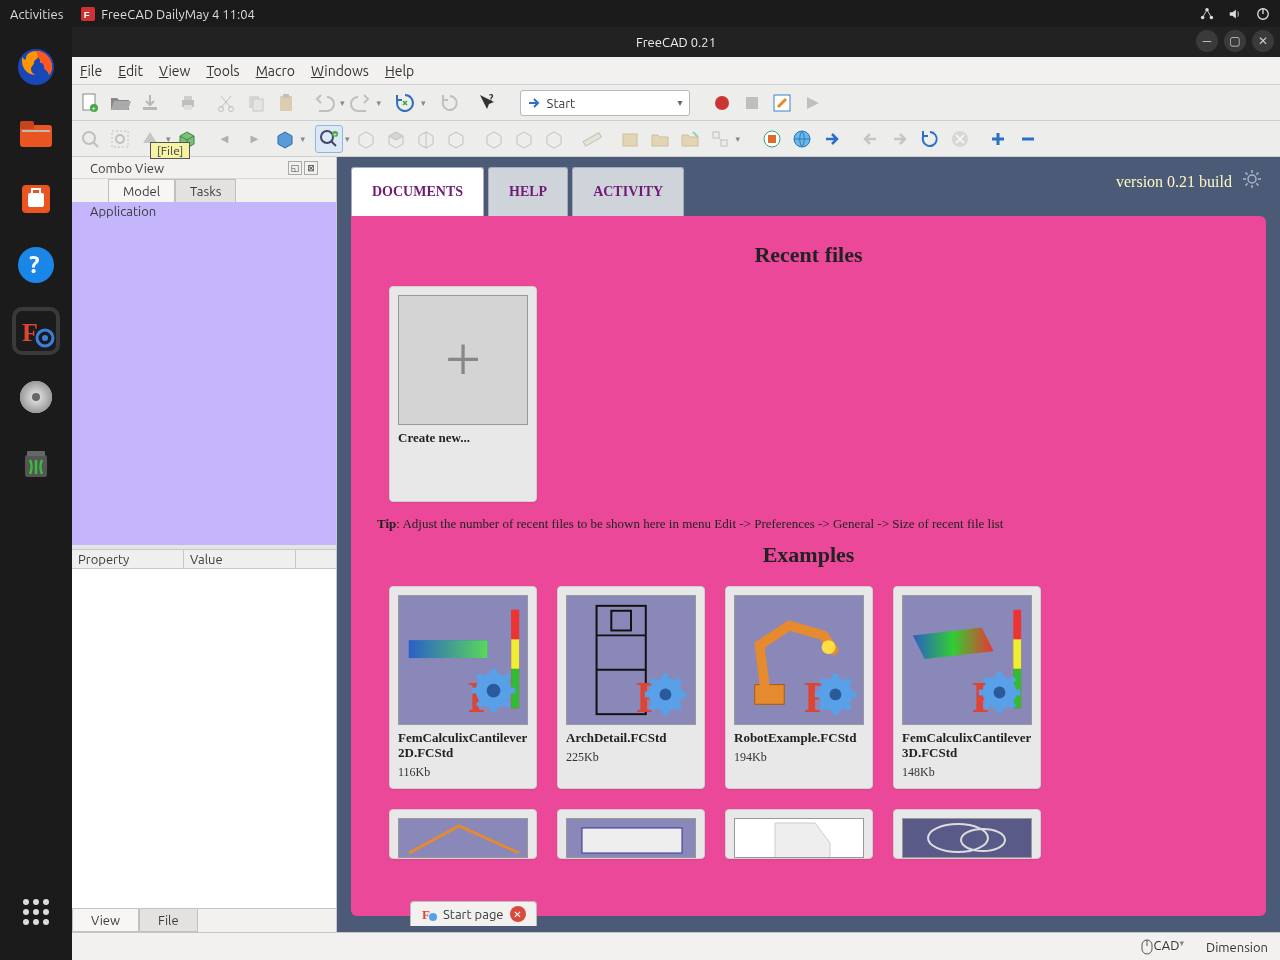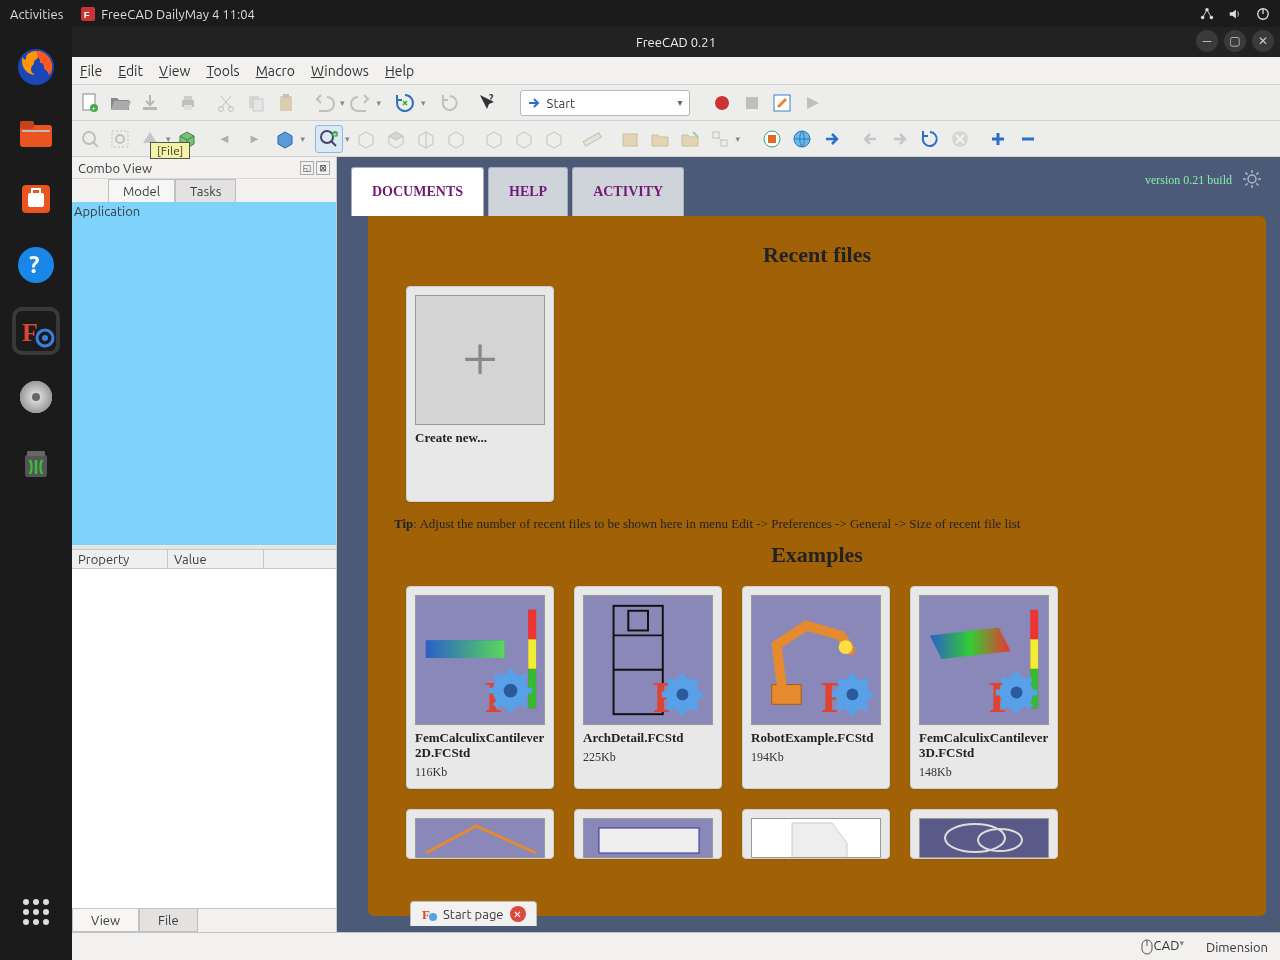--- a/index.html
+++ b/index.html
@@ -35,46 +35,46 @@
 .tbtn.hl { background: #dce8f5; border: 1px solid #8fb8e0; }
 .tsep { width: 6px; }
 .workbench-sel { display: inline-flex; align-items: center; border: 1px solid #b8b8b8; background: #fff; border-radius: 3px; height: 26px; padding: 0 6px; min-width: 170px; gap: 6px; }
 .workbench-sel .arr { margin-left: auto; font-size: 10px; color: #666; }
 
 .tooltip-file { position: absolute; left: 78px; top: 115px; background: #f7f3a6; border: 1px solid #555; padding: 1px 6px; font-size: 12px; z-index: 50; }
 
 
 .mainrow { flex: 1; display: flex; min-height: 0; }
 .combopanel { width: 265px; background: #f2f1f0; border-right: 1px solid #c9c9c9; display: flex; flex-direction: column; }
-.combopanel .panetitle { height: 22px; display: flex; align-items: center; padding: 0 6px; font-size: 13px; border-bottom: 1px solid #d7d7d7; }
+.combopanel .panetitle { height: 22px; display: flex; align-items: center; padding: 0 18px; font-size: 13px; border-bottom: 1px solid #d7d7d7; }
 .combopanel .panetitle .pbtns { margin-left: auto; display: flex; gap: 2px; }
 .combopanel .panetitle .pbtns span { width: 14px; height: 14px; border: 1px solid #aaa; font-size: 9px; display: flex; align-items: center; justify-content: center; }
 .tabs-mt { display: flex; padding-left: 36px; }
 .tabs-mt .tab { padding: 4px 14px; border: 1px solid #c0c0c0; background: #e3e2e1; font-size: 13px; border-bottom: none; }
 .tabs-mt .tab.active { background: #f7f6f5; }
 .treehdr { display: flex; border-top: 1px solid #c8c8c8; border-bottom: 1px solid #c8c8c8; background: #f0efef; font-size: 13px; }
 .treehdr div { padding: 2px 6px; border-right: 1px solid #c8c8c8; }
 .treehdr div:first-child { width: 140px; }
-.treebody { flex: 1; background: #7dd3fc; padding: 2px 2px; font-size: 13px; min-height: 100px; }
+.treebody { flex: 1; background: #c4b5fd; padding: 2px 18px; font-size: 13px; min-height: 100px; }
 .spl { height: 4px; background: #e6e5e4; cursor: row-resize; }
 .prophdr { display: flex; border-top: 1px solid #c8c8c8; border-bottom: 1px solid #c8c8c8; background: #f0efef; font-size: 13px; }
-.prophdr div { padding: 2px 6px; border-right: 1px solid #c8c8c8; width: 96px; }
+.prophdr div { padding: 2px 6px; border-right: 1px solid #c8c8c8; width: 112px; }
 .propbody { flex: 1; background: #fff; }
 .vdtabs { display: flex; border-top: 1px solid #c4c4c4; }
 .vdtabs .tab { padding: 4px 18px; border: 1px solid #c0c0c0; border-top: none; background: #e3e2e1; font-size: 13px; }
 .vdtabs .tab.active { background: #f7f6f5; }
 
 
 .startarea { flex: 1; background: #4b5a77; position: relative; overflow: auto; padding: 10px 14px 40px 14px; }
 .start-tabs { display: flex; gap: 0; }
 .start-tabs .stab { background: #cfd3da; color: #701a75; font-weight: bold; font-family: Georgia, serif; padding: 16px 20px; border-radius: 3px 3px 0 0; margin-right: 4px; font-size: 14px; border: 1px solid #aab; border-bottom: none; }
 .start-tabs .stab.active { background: #fff; }
-.verlabel { position: absolute; right: 48px; top: 16px; color: #86efac; font-size: 12px; font-family: Georgia, serif; }
+.verlabel { position: absolute; right: 48px; top: 16px; color: #fef9c3; font-size: 16px; font-family: Georgia, serif; }
 .gearpref { position: absolute; right: 18px; top: 12px; width: 20px; height: 20px; color: #aeb6c6; }
-.whitepage { background: #a16207; border-radius: 0 6px 6px 6px; padding: 18px 24px 30px; min-height: 700px; font-family: Georgia, "Times New Roman", serif; color: #222; margin-left: 17px; }
+.whitepage { background: #ec4899; border-radius: 0 6px 6px 6px; padding: 18px 24px 30px; min-height: 700px; font-family: Georgia, "Times New Roman", serif; color: #222; }
 .whitepage h2 { text-align: center; font-size: 22px; margin: 8px 0 18px; }
 .cards { display: flex; flex-wrap: wrap; gap: 20px; padding-left: 14px; }
 .card { width: 148px; background: #e9e8e8; border: 1px solid #cfcfcf; border-radius: 4px; padding: 8px; box-shadow: 0 1px 2px rgba(0,0,0,.08); }
 .card .thumb { width: 130px; height: 130px; background: #b5b3d0; border: 1px solid #999; display: flex; align-items: center; justify-content: center; position: relative; overflow: hidden; }
 .card .caption { font-weight: bold; font-size: 13px; margin-top: 6px; line-height: 1.15; word-break: break-word; }
 .card .size { font-size: 12px; margin-top: 4px; color: #333; }
 .newcard .thumb { background: #d4d4d4; }
 .newcard .plus { font-size: 64px; color: #888; font-weight: 300; }
 .tipline { font-size: 13px; margin: 14px 0 10px 2px; }
 .tipline b { font-weight: bold; }

